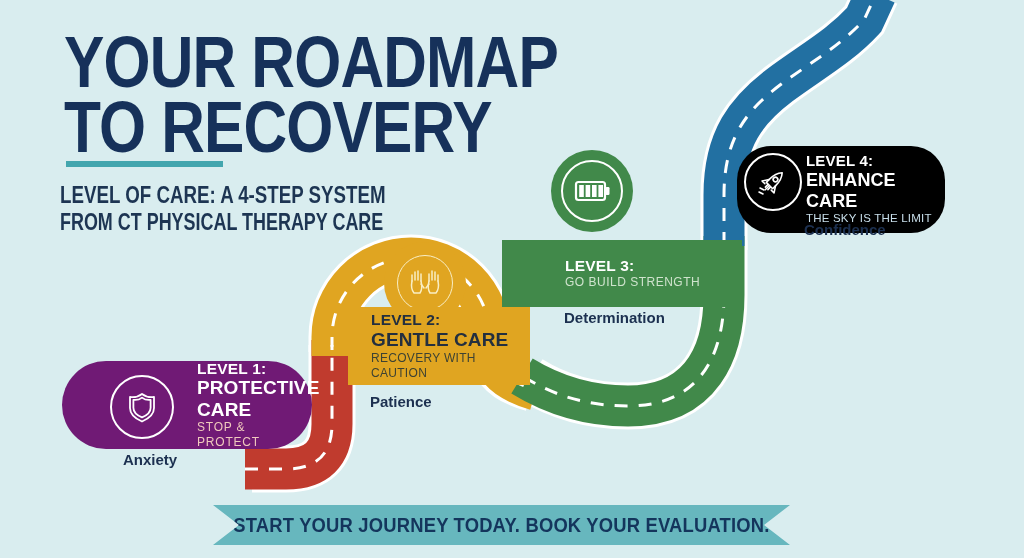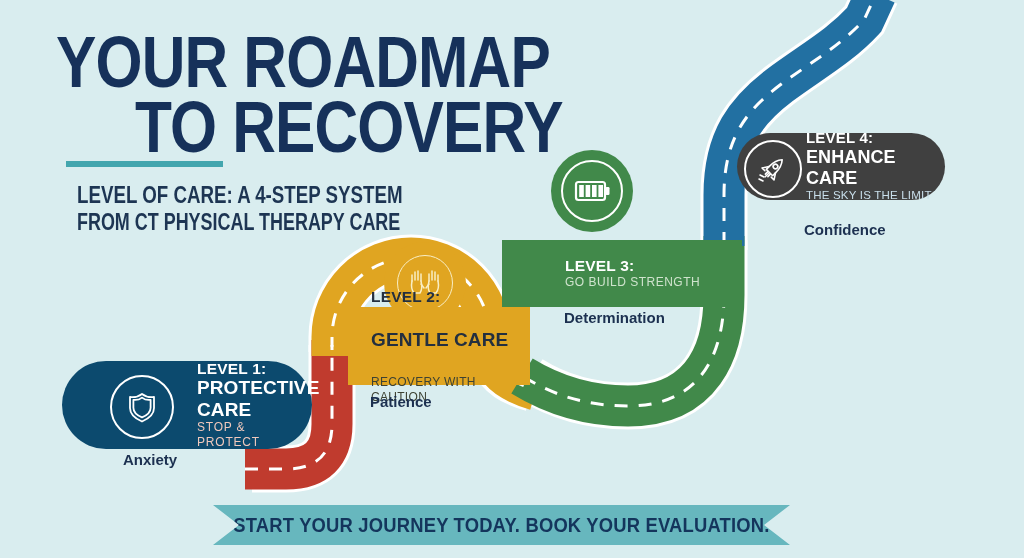--- a/index.html
+++ b/index.html
@@ -2,42 +2,42 @@
 <html><head>
 <meta charset="utf-8">
 <style>
   html,body{margin:0;padding:0;}
   body{font-family:"Liberation Sans","DejaVu Sans",sans-serif;}
   #stage{position:relative;width:1024px;height:558px;background:#d9edef;overflow:hidden;}
   #roads{position:absolute;left:0;top:0;}
 
   .cond{display:inline-block;transform-origin:0 0;white-space:nowrap;}
 
-  #title{position:absolute;left:56px;top:30px;color:#16315a;font-weight:800;
-         font-size:72px;line-height:0.90;letter-spacing:-1px;text-align:right;}
+  #title{position:absolute;left:64px;top:30px;color:#16315a;font-weight:800;
+         font-size:72px;line-height:0.90;letter-spacing:-1px;}
   #title .cond{transform:scaleX(0.84);}
   #title-underline{position:absolute;left:66px;top:161px;width:157px;height:6px;background:#43a6ae;}
-  #subtitle{position:absolute;left:77px;top:181px;color:#1d3553;font-weight:700;}
+  #subtitle{position:absolute;left:60px;top:181px;color:#1d3553;font-weight:700;}
   #subtitle .l1{font-size:24px;line-height:1.15;}
   #subtitle .l2{font-size:23px;line-height:1.15;}
   #subtitle .cond{transform:scaleX(0.78);}
 
   .banner{position:absolute;display:flex;flex-direction:column;justify-content:center;box-sizing:border-box;}
   .banner .lvl{font-weight:700;color:#fff;font-size:15.5px;line-height:1.12;letter-spacing:0.2px;}
   .banner .name{font-weight:700;color:#fff;font-size:19px;line-height:1.14;letter-spacing:0.1px;}
   .banner .tag{font-weight:400;font-size:12px;line-height:1.25;letter-spacing:0.8px;}
 
-  #banner-1{left:62px;top:361px;width:250px;height:88px;background:#0c4a6e;border-radius:44px;padding-left:135px;}
+  #banner-1{left:62px;top:361px;width:250px;height:88px;background:#701a75;border-radius:44px;padding-left:135px;}
   #banner-1 .tag{color:#f0c9bd;}
-  #banner-2{left:348px;top:307px;width:182px;height:78px;background:#e0a521;padding-left:23px;gap:24px;}
+  #banner-2{left:348px;top:307px;width:182px;height:78px;background:#e0a521;padding-left:23px;}
   #banner-2 .lvl,#banner-2 .name{color:#232f3f;}
   #banner-2 .tag{color:#3d4233;letter-spacing:0.3px;}
   #banner-3{left:502px;top:240px;width:240px;height:67px;background:#41894a;padding-left:63px;}
   #banner-3 .tag{color:#cfe3cd;letter-spacing:0.5px;}
-  #banner-4{left:737px;top:133px;width:208px;height:67px;background:#404040;border-radius:34px;padding-left:69px;}
+  #banner-4{left:737px;top:146px;width:208px;height:87px;background:#000000;border-radius:34px;padding-left:69px;}
   #banner-4 .lvl{font-size:15px;}
   #banner-4 .name{font-size:18px;}
   #banner-4 .tag{color:#c9dfeb;letter-spacing:0.2px;font-size:11.5px;}
 
   .emotion{position:absolute;color:#1c3050;font-weight:700;font-size:15px;}
   #emotion-1{left:123px;top:451px;}
   #emotion-2{left:370px;top:393px;}
   #emotion-3{left:564px;top:309px;}
   #emotion-4{left:804px;top:221px;}
 

